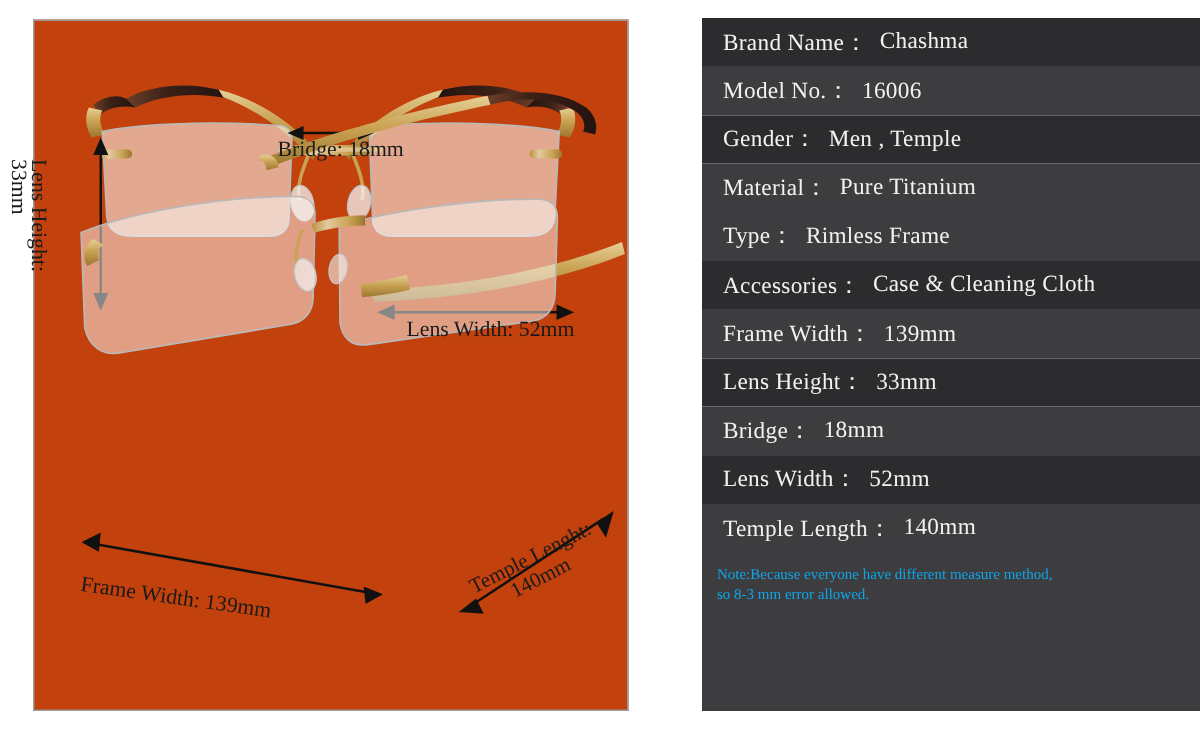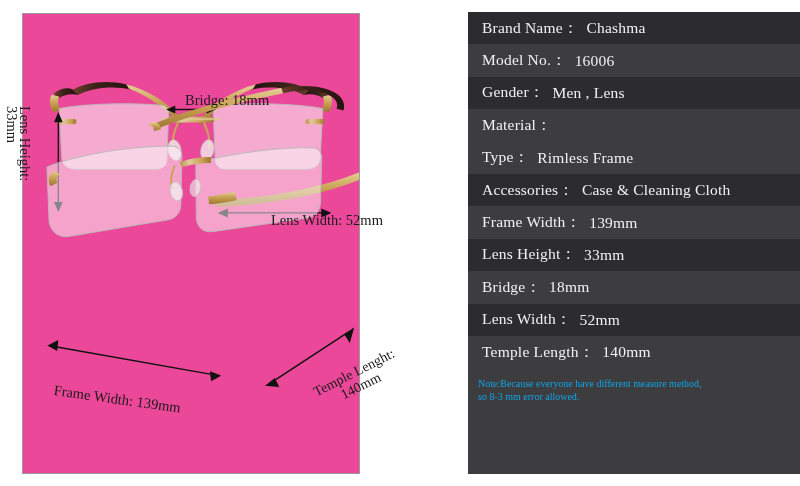--- a/index.html
+++ b/index.html
@@ -7,23 +7,23 @@
     width:800px;height:486px;
     background:#ffffff;
     font-family:"Liberation Serif", serif;
     overflow:hidden;
     position:relative;
   }
 
   
   #left-panel{
     position:absolute;left:22px;top:13px;
-    width:338px;height:461px;
+    width:397px;height:461px;
     border:1px solid #9a9a9a;
-    background:#ec4899;
+    background:#c2410c;
     box-sizing:border-box;
   }
   .diagram{position:absolute;left:0;top:0;width:100%;height:100%;}
 
   .ann{
     position:absolute;
     color:#1a1a1a;
     font-family:"Liberation Serif", serif;
     white-space:nowrap;
   }
@@ -203,24 +203,25 @@
   <div class="spec-row dark">
       <span class="spec-label">Brand Name：</span>
       <span class="spec-value">Chashma</span>
     </div>
     <div class="spec-row light">
       <span class="spec-label">Model No.：</span>
       <span class="spec-value">16006</span>
     </div>
     <div class="spec-row dark">
       <span class="spec-label">Gender：</span>
-      <span class="spec-value">Men , Lens</span>
+      <span class="spec-value">Men , Temple</span>
     </div>
     <div class="spec-row light">
       <span class="spec-label">Material：</span>
+      <span class="spec-value">Pure Titanium</span>
     </div>
     <div class="spec-row light">
       <span class="spec-label">Type：</span>
       <span class="spec-value">Rimless Frame</span>
     </div>
     <div class="spec-row dark">
       <span class="spec-label">Accessories：</span>
       <span class="spec-value">Case &amp; Cleaning Cloth</span>
     </div>
     <div class="spec-row light">

